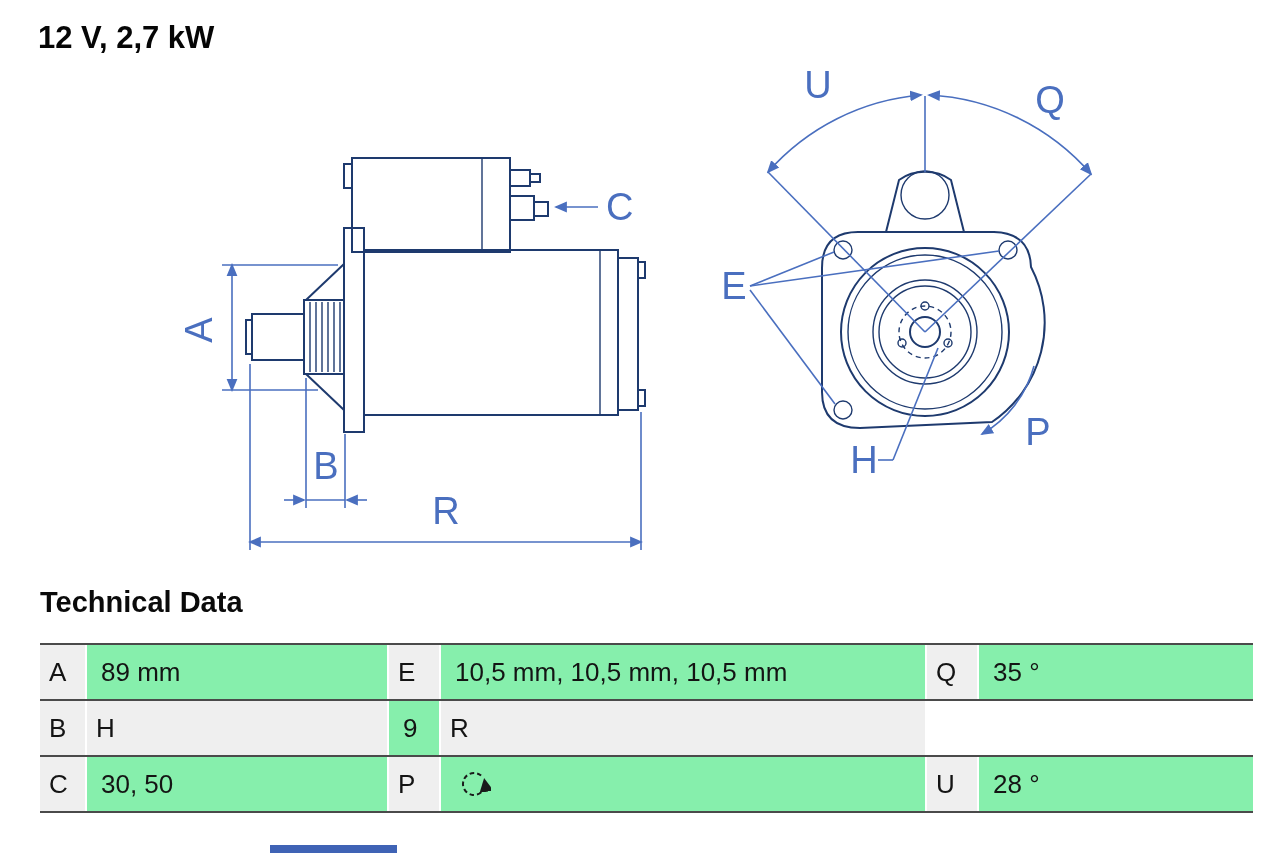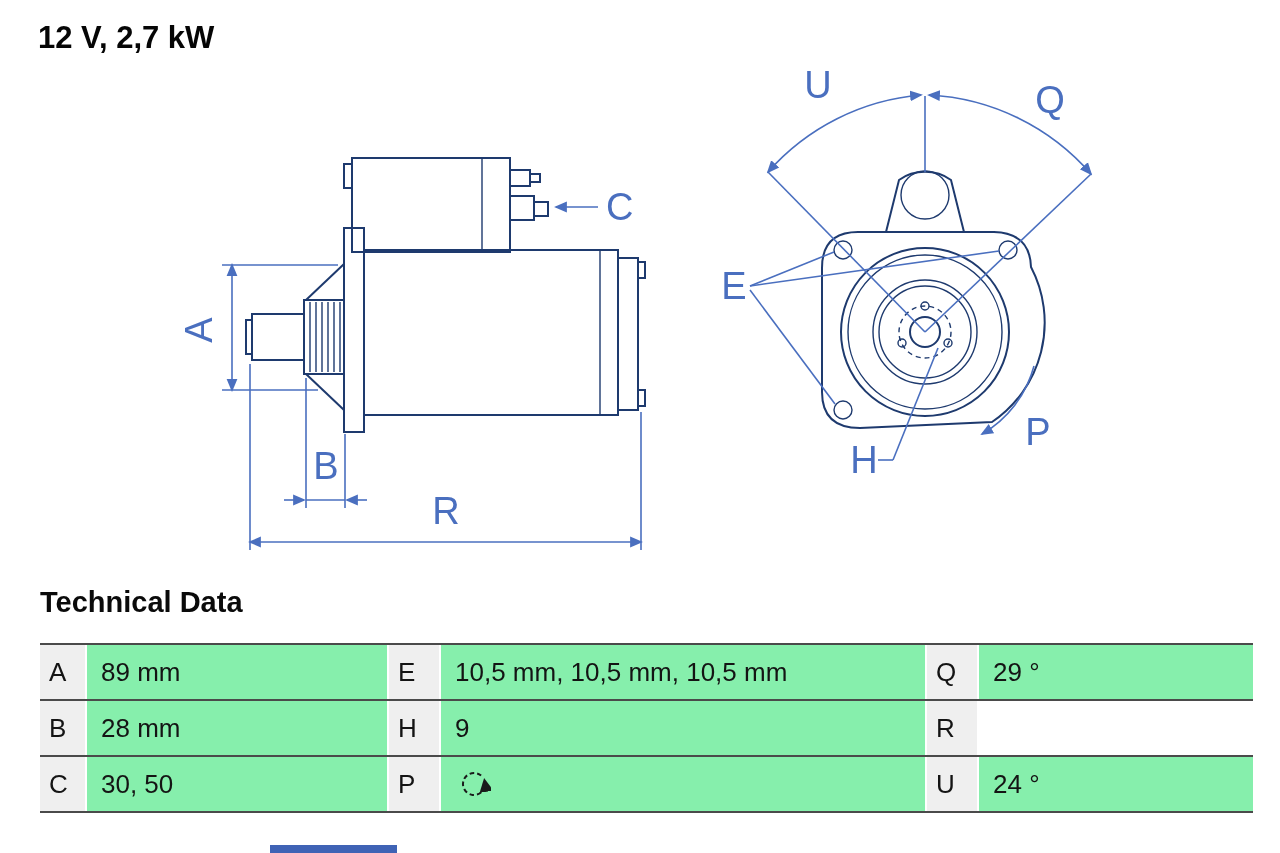--- a/index.html
+++ b/index.html
@@ -165,26 +165,25 @@
   <div class="tech">
     <div class="tech-heading">Technical Data</div>
     <div class="ttable">
 
       <div class="trow">
         <div class="cell pcell">A</div>
         <div class="cell vcell">89 mm</div>
         <div class="cell pcell">E</div>
         <div class="cell vcell">10,5 mm, 10,5 mm, 10,5 mm</div>
         <div class="cell pcell">Q</div>
-        <div class="cell vcell">29 °</div>
+        <div class="cell vcell">35 °</div>
       </div>
 
       <div class="trow">
         <div class="cell pcell">B</div>
-        <div class="cell vcell">28 mm</div>
         <div class="cell pcell">H</div>
         <div class="cell vcell">9</div>
         <div class="cell pcell">R</div>
       </div>
 
       <div class="trow">
         <div class="cell pcell">C</div>
         <div class="cell vcell">30, 50</div>
         <div class="cell pcell">P</div>
         <div class="cell vcell">
@@ -192,20 +191,20 @@
           <svg class="roticon" width="34" height="32" viewBox="0 0 32 32">
             <defs>
               <marker id="tarw" viewBox="0 0 10 10" refX="7" refY="5" markerWidth="7" markerHeight="7" orient="auto">
                 <path d="M0,0 L10,5 L0,10 Z" fill="#1a1a1a"></path>
               </marker>
             </defs>
             <path d="M 23.1,7.6 A 11 11 0 1 0 26.8,14.1" fill="none" stroke="#1a1a1a" stroke-width="2" stroke-dasharray="4.5,3" marker-end="url(#tarw)"></path>
           </svg>
         </div>
         <div class="cell pcell">U</div>
-        <div class="cell vcell">24 °</div>
+        <div class="cell vcell">28 °</div>
       </div>
 
     </div>
   </div>
 
   <div class="logo-strip"></div>
 </div>
 
 </body></html>

